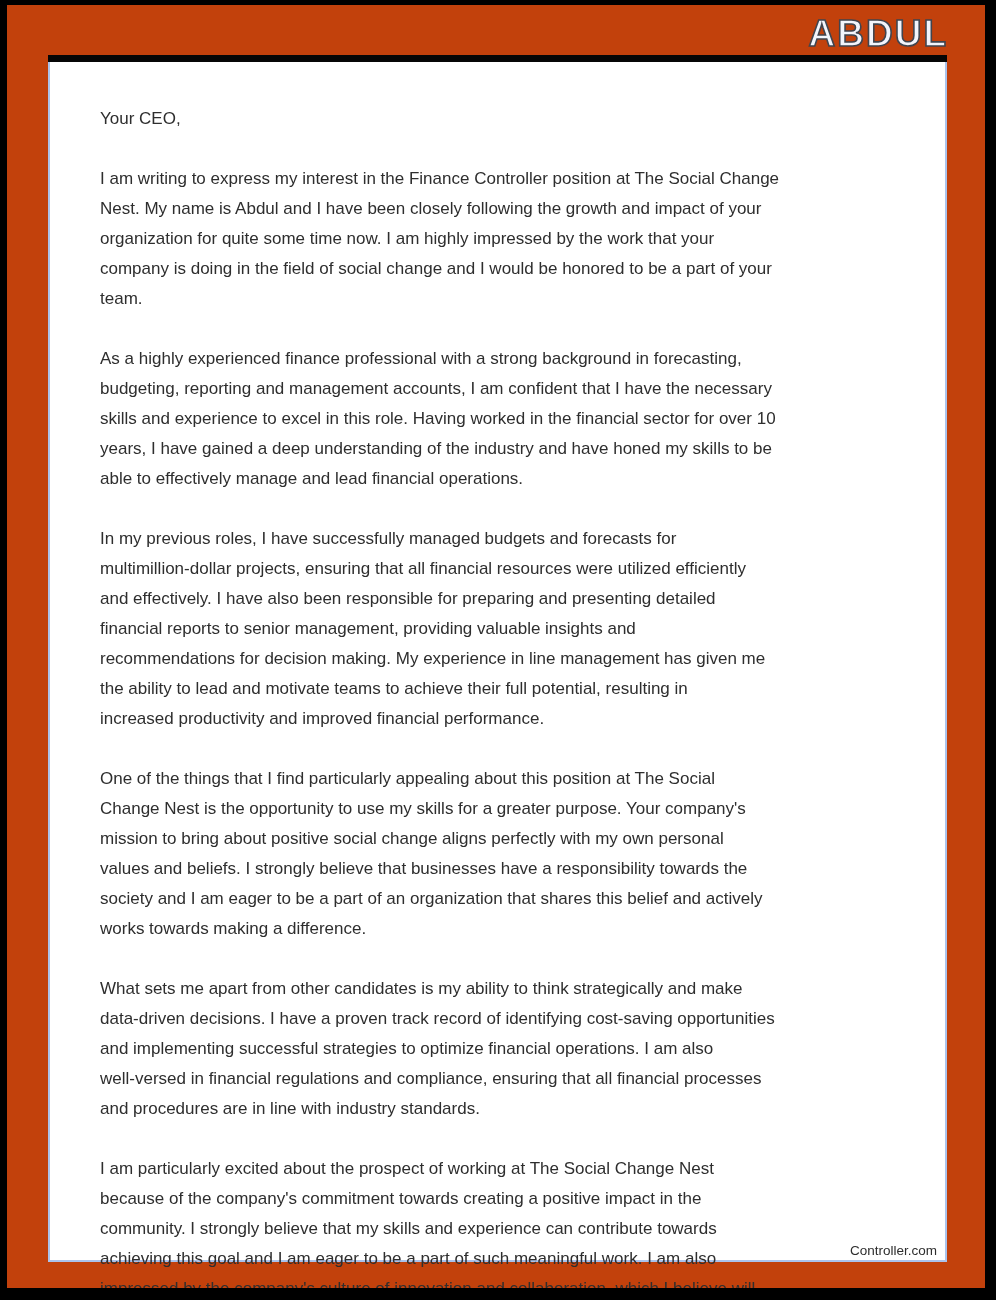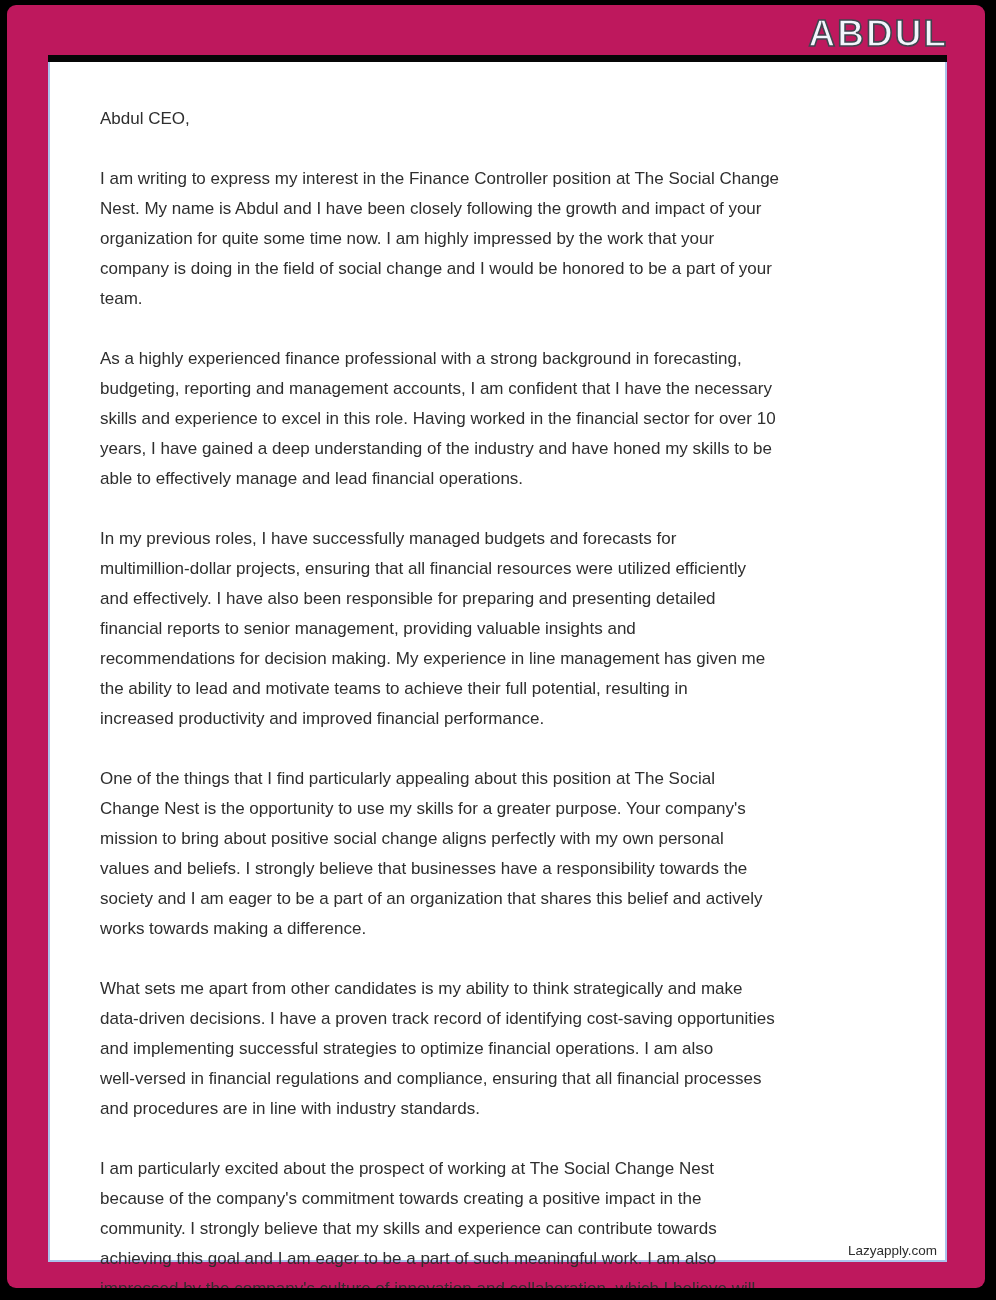--- a/index.html
+++ b/index.html
@@ -7,23 +7,22 @@
     width: 996px; height: 1300px;
     background: #000;
     position: relative;
     overflow: hidden;
     font-family: "Liberation Sans", sans-serif;
   }
   .page {
     position: absolute;
     left: 7px; top: 5px;
     width: 978px; height: 1283px;
-    background: #be185d;
+    background: #c2410c;
     overflow: hidden;
-    border-radius: 9px;
   }
   .brand {
     position: absolute;
     top: 10px; right: 37px;
     font-size: 37px;
     font-weight: 700;
     letter-spacing: 2px;
     color: #f2f5fc;
     -webkit-text-stroke: 1.6px #41454f;
     line-height: 1;
@@ -66,21 +65,21 @@
 
 <div class="page">
 
   <div class="brand">ABDUL</div>
 
   <div class="top-bar"></div>
 
   <div class="doc">
 
     <div class="letter">
-      <div class="salutation">Abdul CEO,</div>
+      <div class="salutation">Your CEO,</div>
 
       <div class="para">I am writing to express my interest in the Finance Controller position at The Social Change
 Nest. My name is Abdul and I have been closely following the growth and impact of your
 organization for quite some time now. I am highly impressed by the work that your
 company is doing in the field of social change and I would be honored to be a part of your
 team.</div>
       <div class="para">As a highly experienced finance professional with a strong background in forecasting,
 budgeting, reporting and management accounts, I am confident that I have the necessary
 skills and experience to excel in this role. Having worked in the financial sector for over 10
 years, I have gained a deep understanding of the industry and have honed my skills to be
@@ -103,16 +102,16 @@
 and implementing successful strategies to optimize financial operations. I am also
 well-versed in financial regulations and compliance, ensuring that all financial processes
 and procedures are in line with industry standards.</div>
       <div class="para">I am particularly excited about the prospect of working at The Social Change Nest
 because of the company's commitment towards creating a positive impact in the
 community. I strongly believe that my skills and experience can contribute towards
 achieving this goal and I am eager to be a part of such meaningful work. I am also
 impressed by the company's culture of innovation and collaboration, which I believe will</div>
     </div>
 
-    <div class="watermark">Lazyapply.com</div>
+    <div class="watermark">Controller.com</div>
   </div>
 
 </div>
 
 </body></html>

